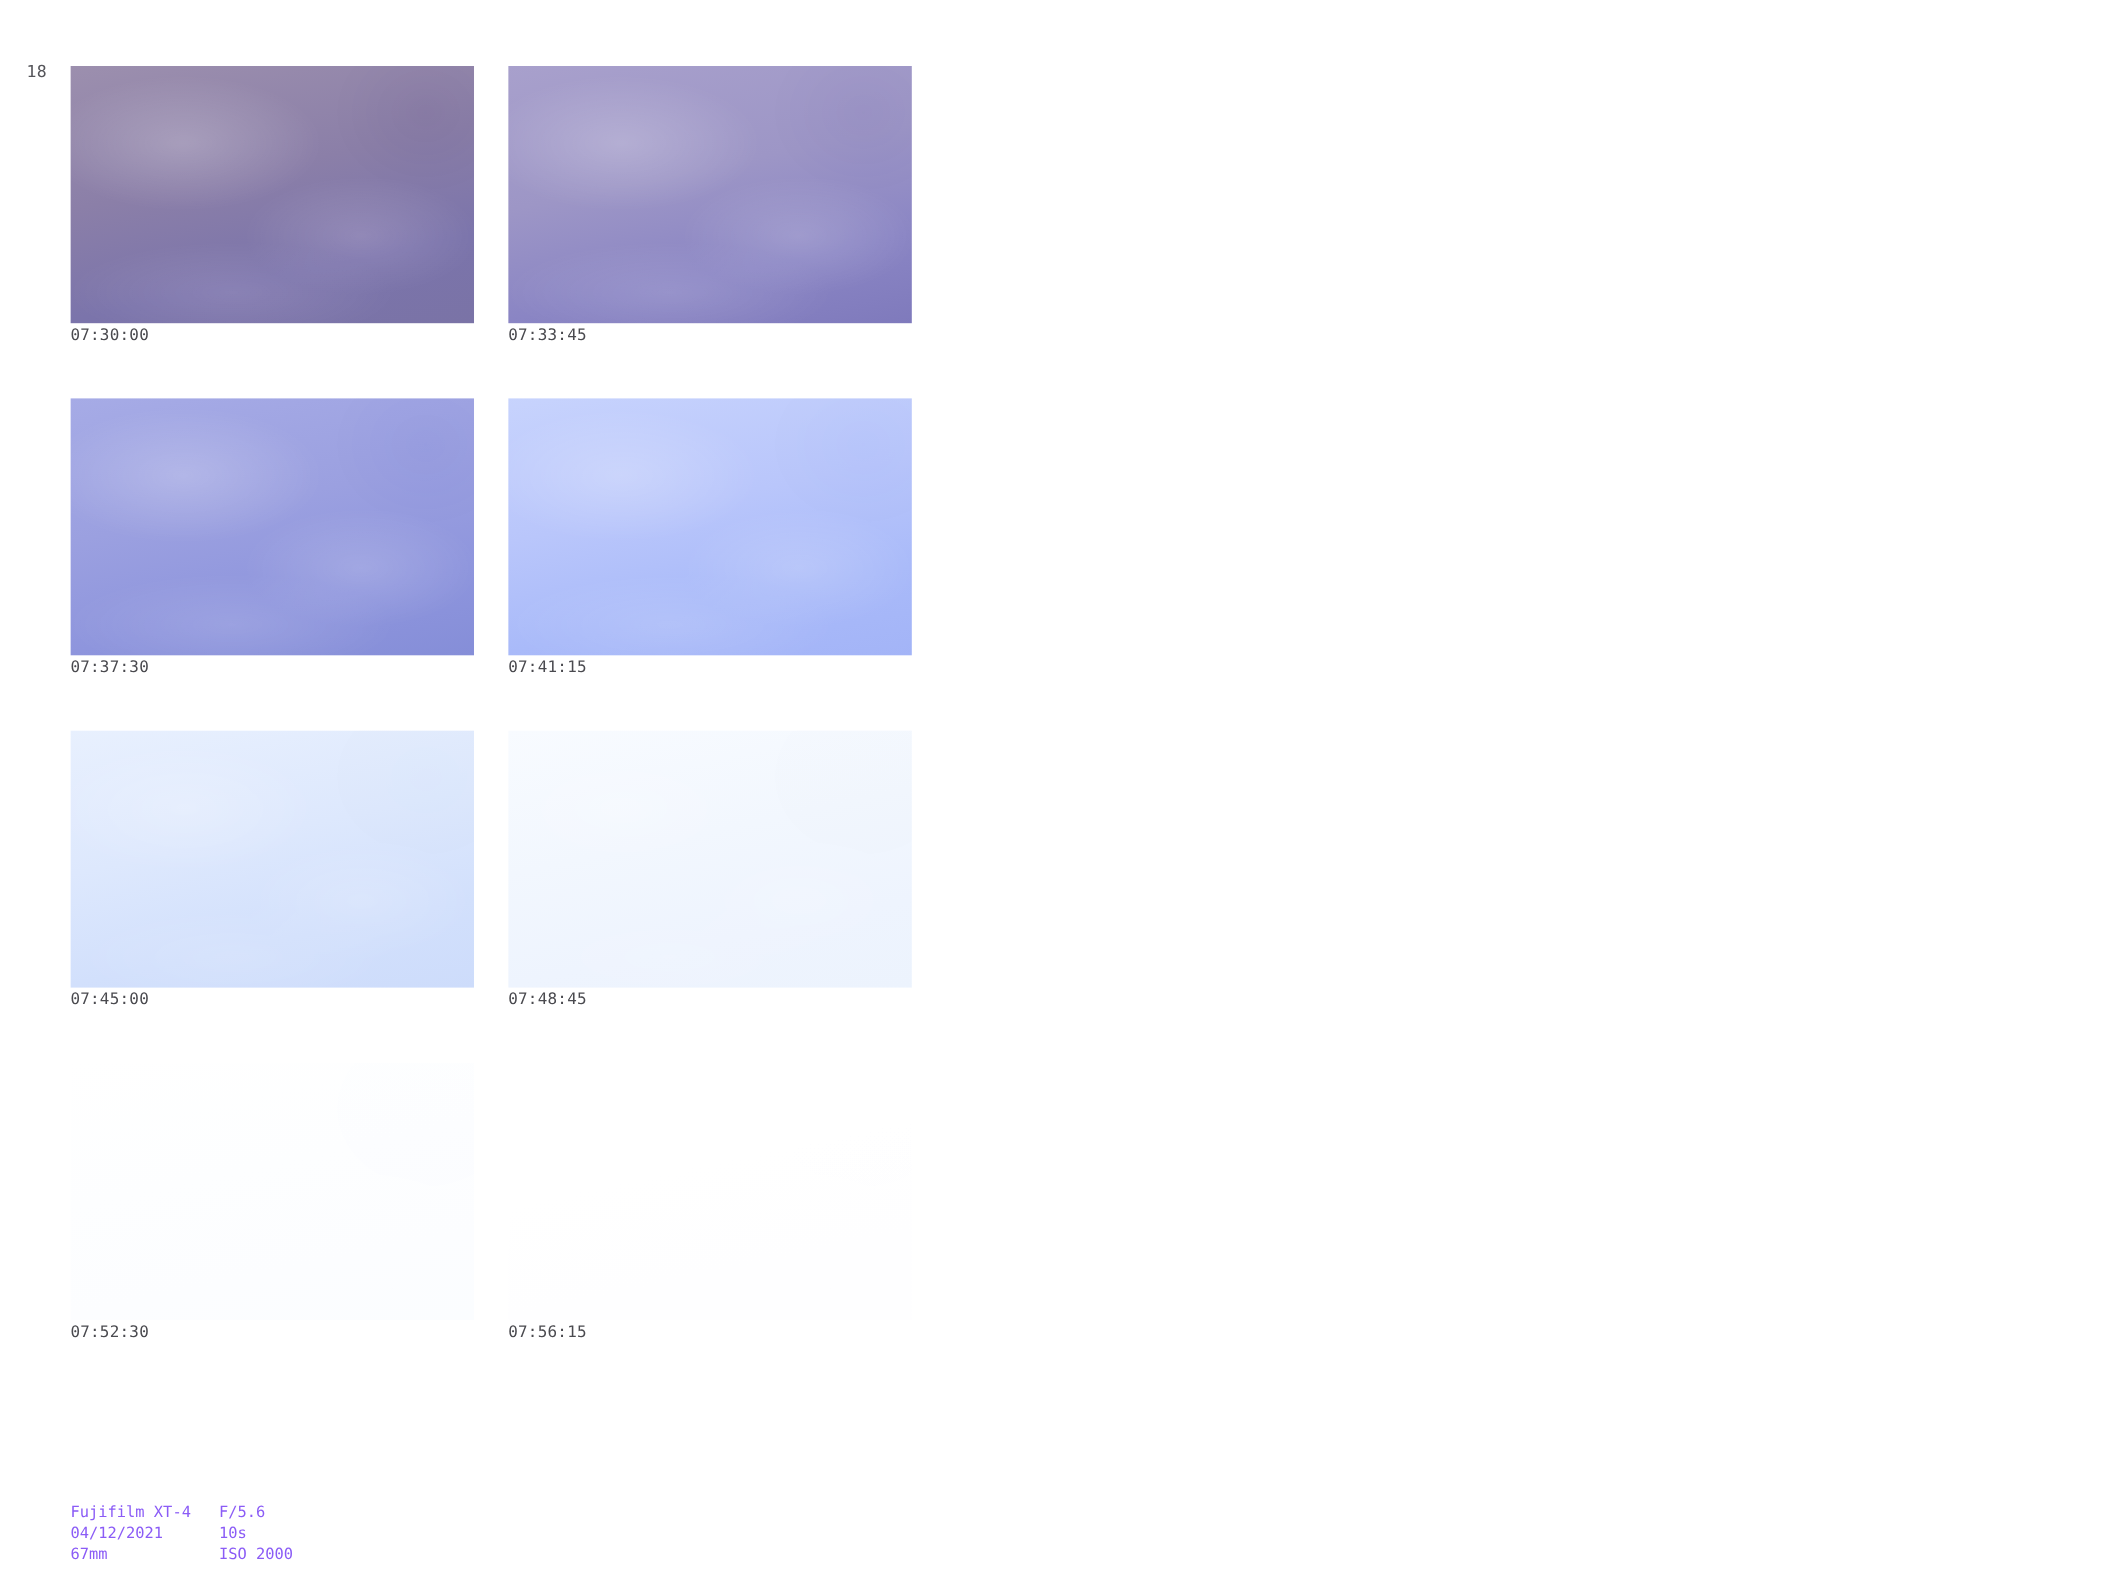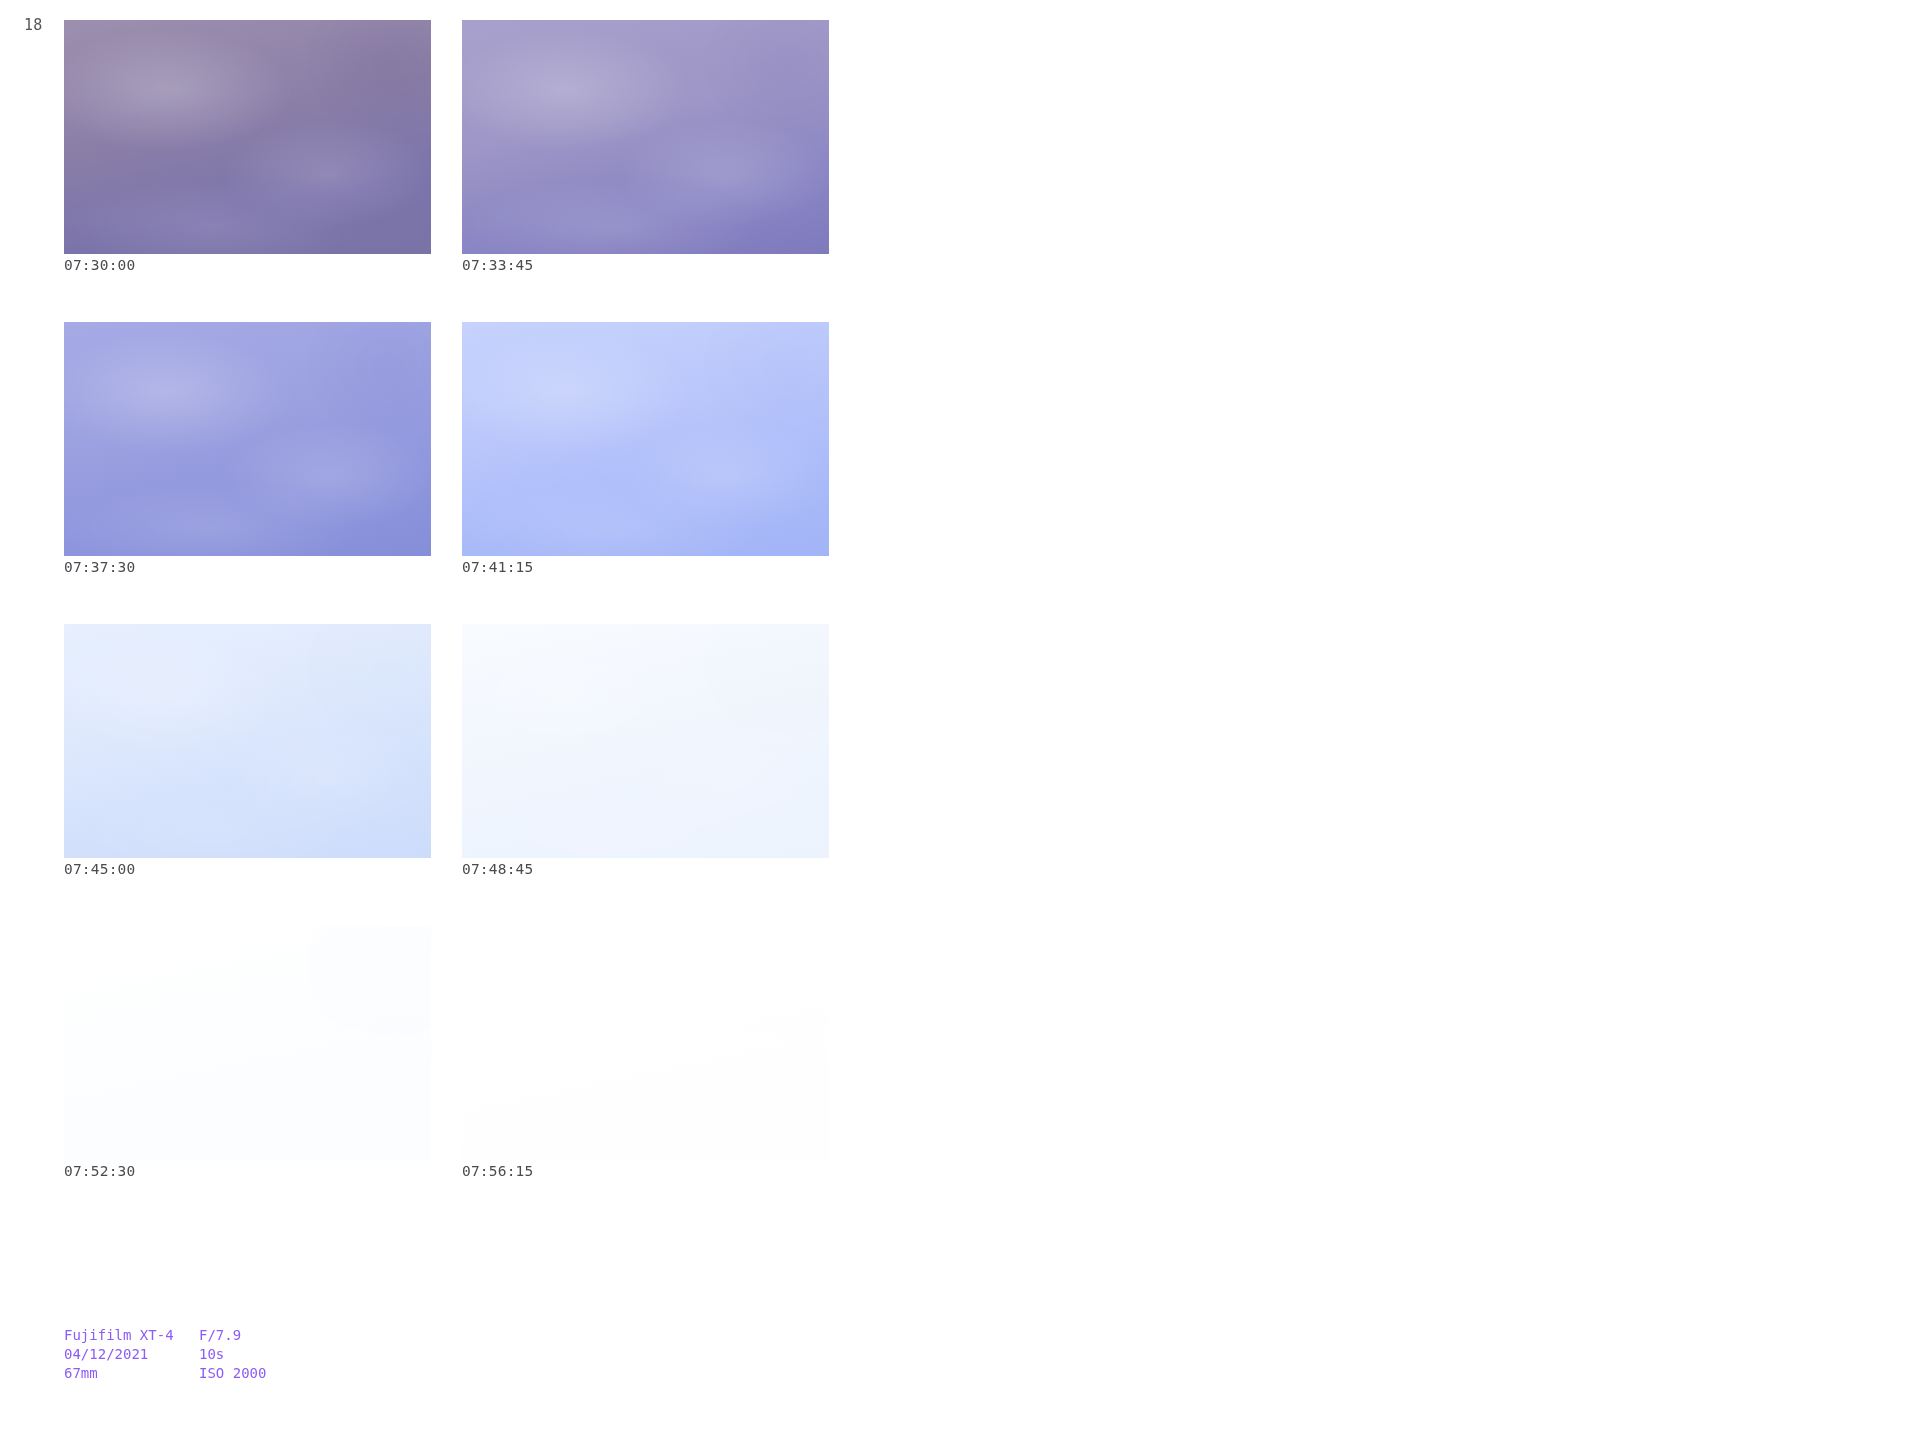--- a/index.html
+++ b/index.html
@@ -14,20 +14,21 @@
     color: #3a3a3a;
     overflow: hidden;
     position: relative;
   }
 
   .sheet {
     position: absolute;
     inset: 0;
     display: flex;
     flex-direction: row;
+    margin-top: 40px;
   }
 
   .panel {
     position: relative;
     width: 960px;
     height: 1440px;
     box-sizing: border-box;
   }
 
   .panel-number {
@@ -161,16 +162,16 @@
           <div class="frame-caption">07:52:30</div>
         </div>
         <div class="cell">
           <div class="frame">
             <div class="frame-inner" style="background: linear-gradient(168deg, rgb(255, 255, 255) 0%, rgb(255, 255, 255) 42%, rgb(254, 254, 255) 74%, rgb(254, 254, 255) 100%);"></div>
             <div class="frame-texture" style="background: radial-gradient(55% 42% at 28% 30%, rgba(255, 255, 255, 0.38), rgba(255, 255, 255, 0) 62%), radial-gradient(48% 38% at 72% 66%, rgba(255, 255, 255, 0.28), rgba(255, 255, 255, 0) 60%), radial-gradient(40% 55% at 88% 18%, rgba(0, 0, 0, 0.1), rgba(0, 0, 0, 0) 58%), radial-gradient(62% 30% at 40% 88%, rgba(255, 255, 255, 0.22), rgba(255, 255, 255, 0) 65%);"></div>
           </div>
           <div class="frame-caption">07:56:15</div>
         </div>
       </div>
-      <div class="meta-block" style="left: 64px;"><div class="meta-row"><span class="meta-left">Fujifilm XT-4</span><span class="meta-right">F/7.9</span></div><div class="meta-row"><span class="meta-left">04/12/2021</span><span class="meta-right">10s</span></div><div class="meta-row"><span class="meta-left">67mm</span><span class="meta-right">ISO 2000</span></div></div>
+      <div class="meta-block" style="left: 64px;"><div class="meta-row"><span class="meta-left">Fujifilm XT-4</span><span class="meta-right">F/5.6</span></div><div class="meta-row"><span class="meta-left">04/12/2021</span><span class="meta-right">10s</span></div><div class="meta-row"><span class="meta-left">67mm</span><span class="meta-right">ISO 2000</span></div></div>
     </div>
     <div class="panel"></div>
   </div>
 
 </body></html>

